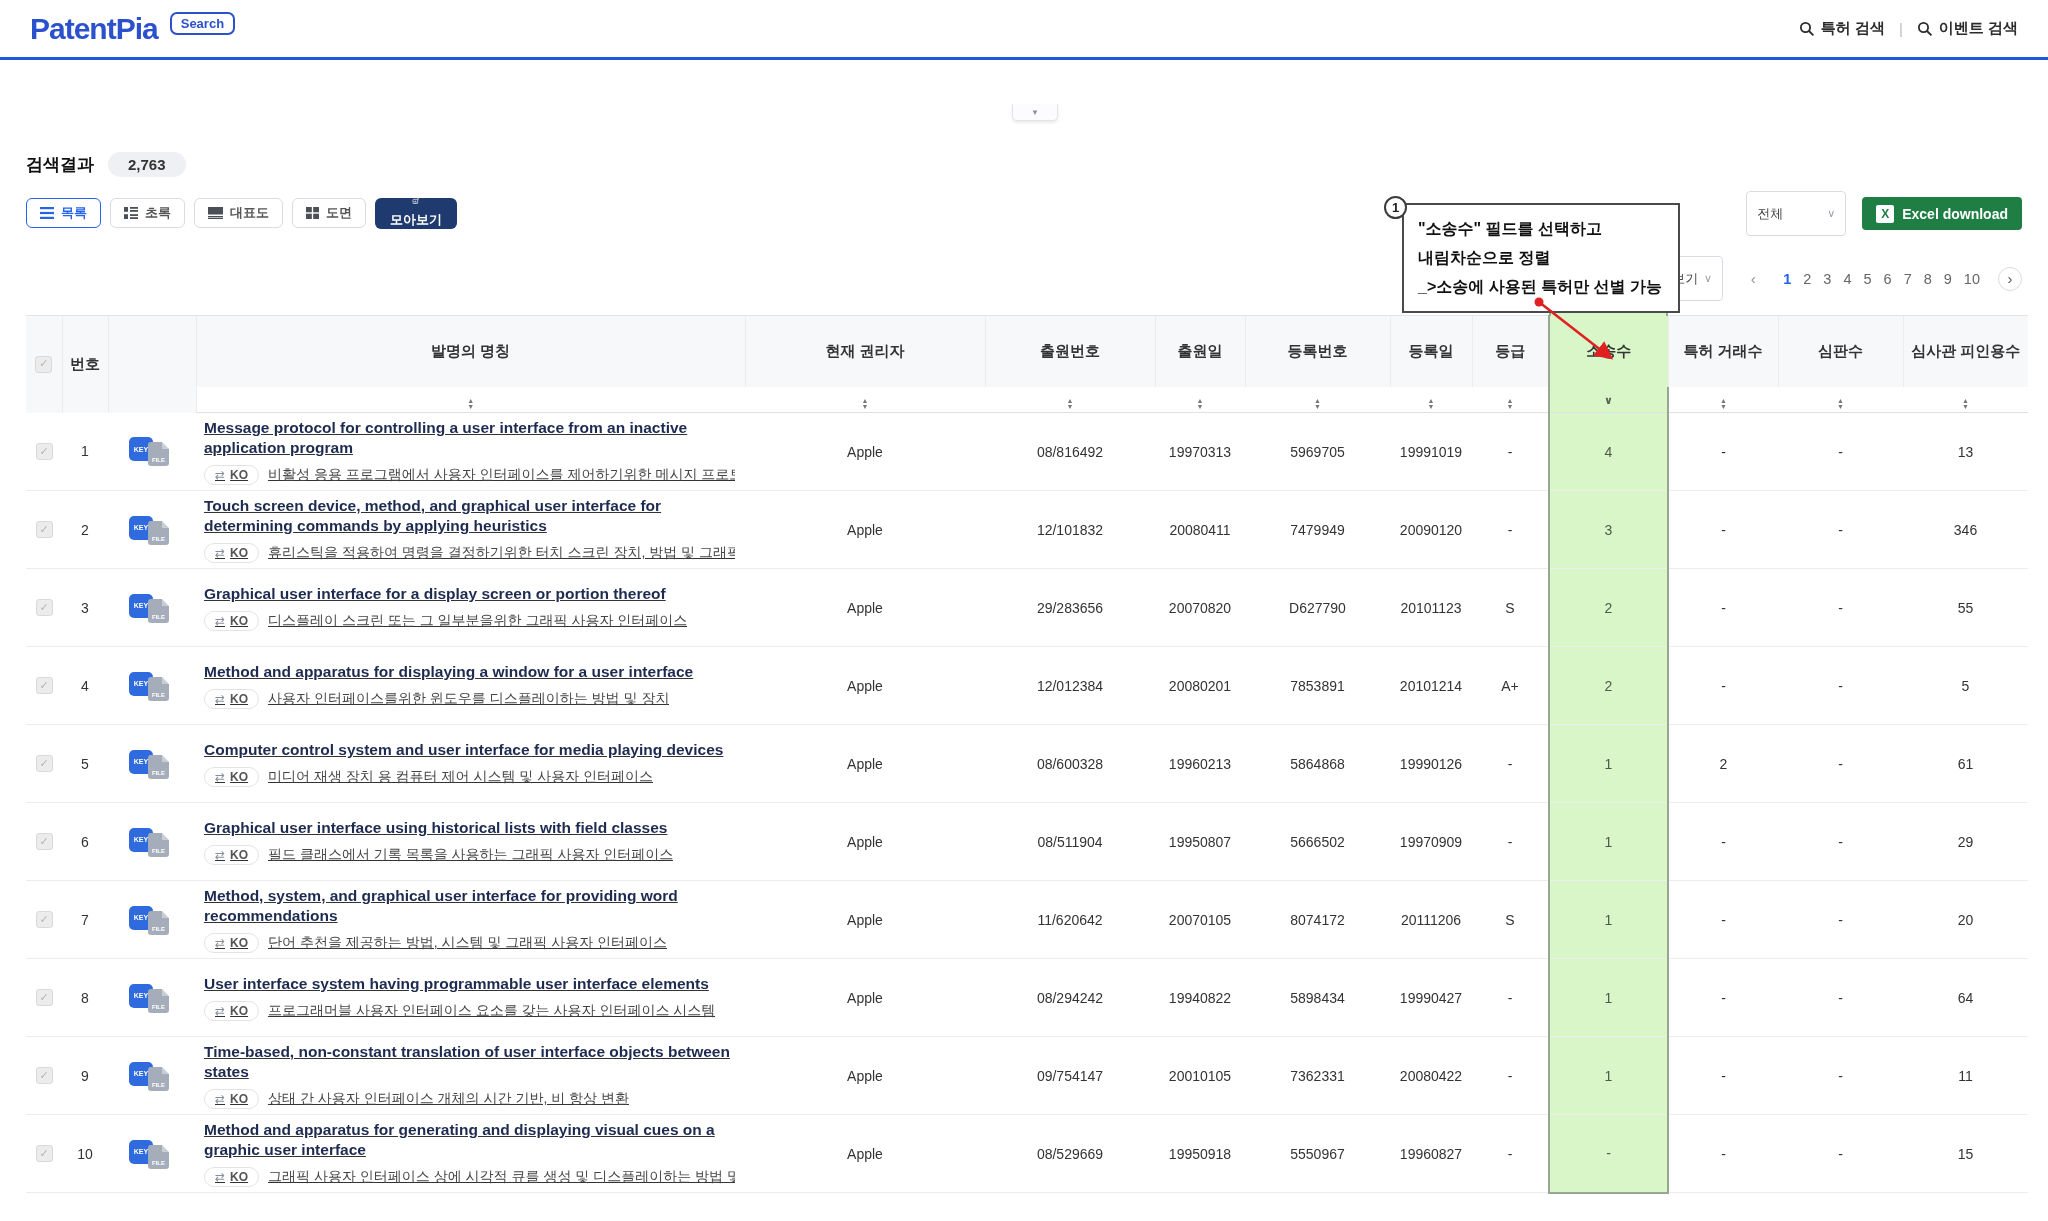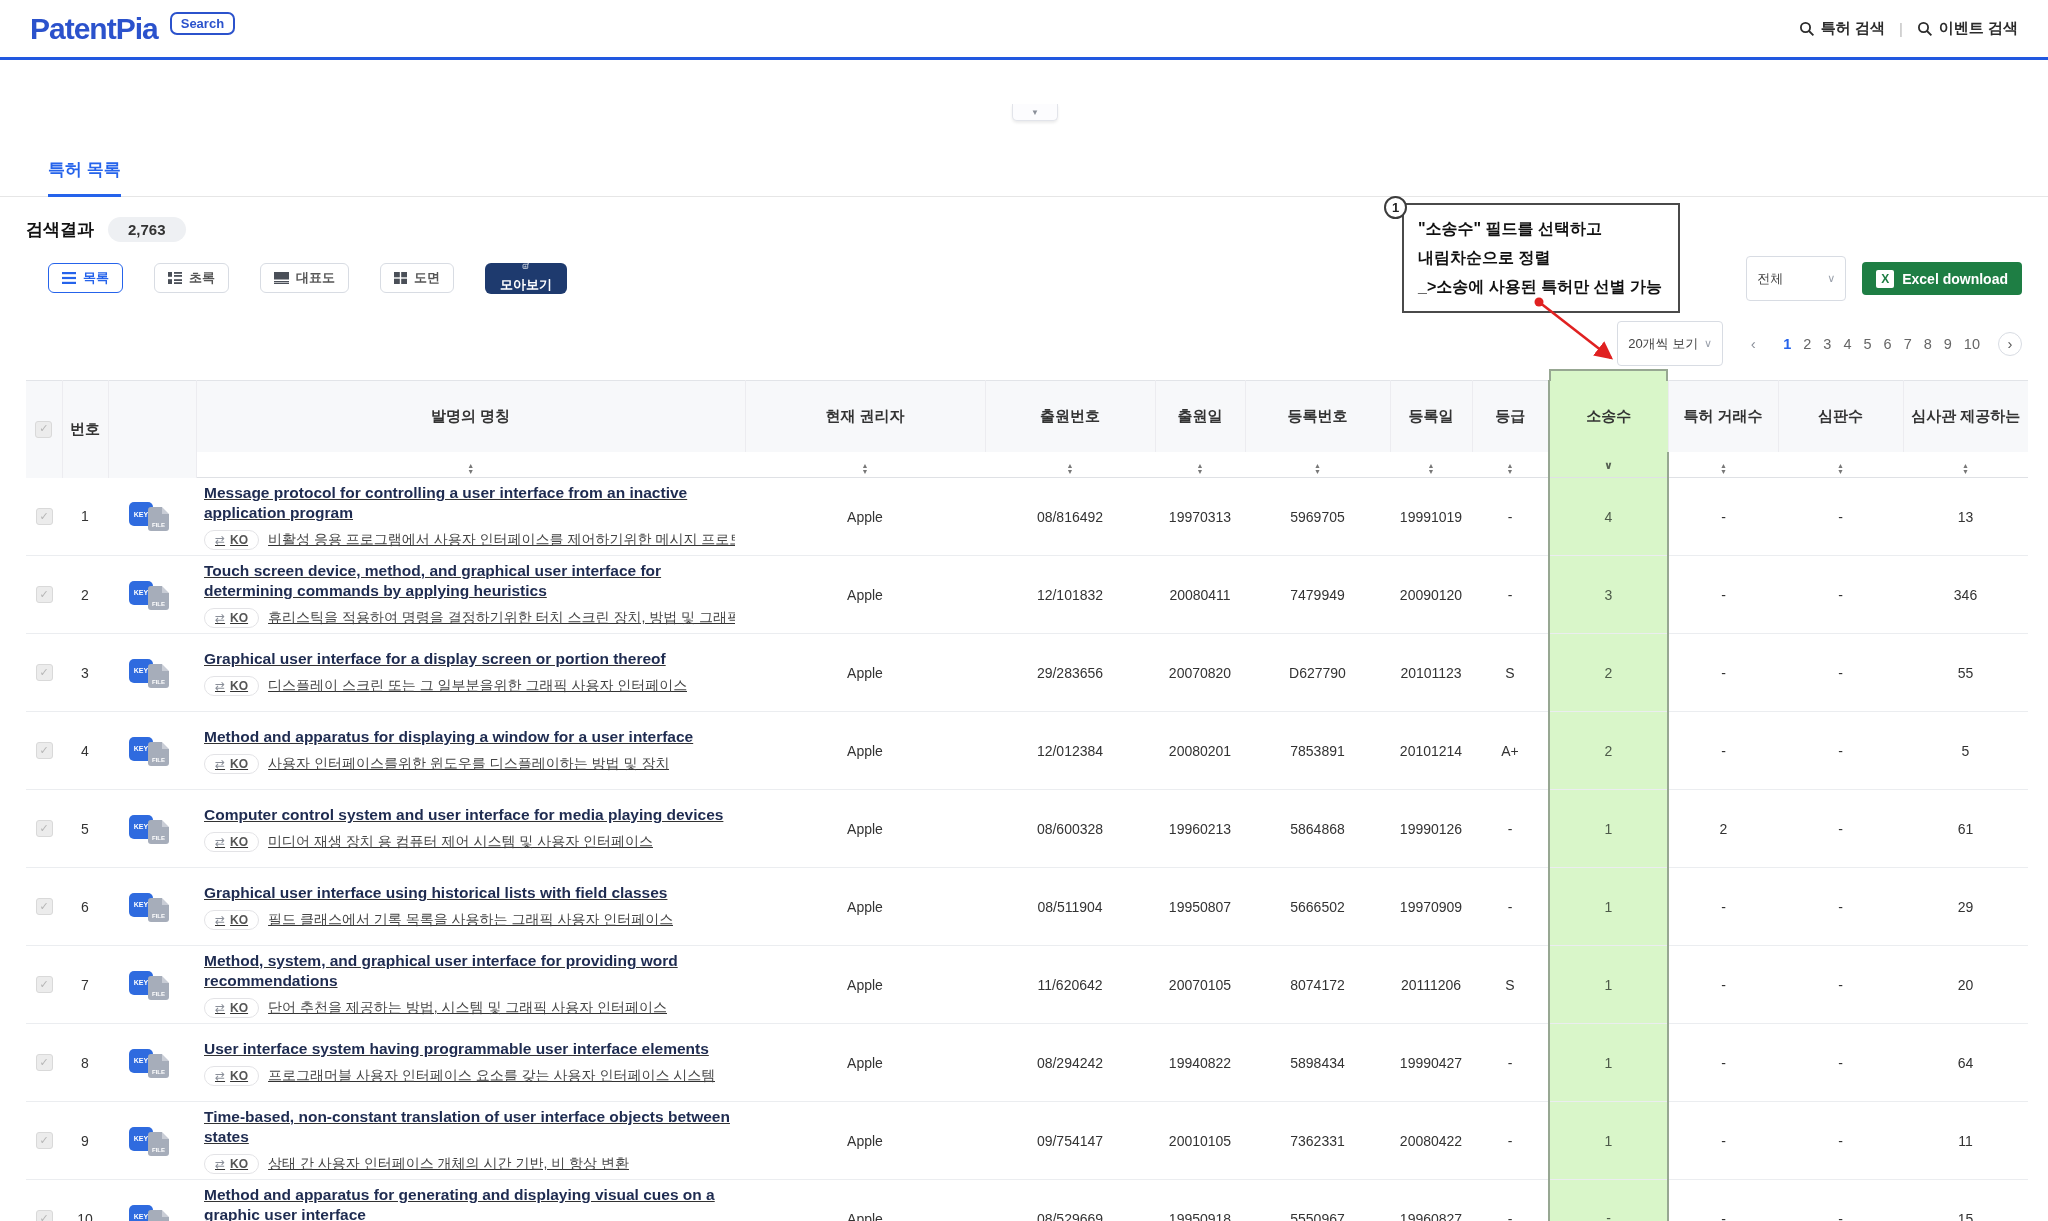--- a/index.html
+++ b/index.html
@@ -39,21 +39,21 @@
 
   
   .results-row { margin:20px 0 0 26px; display:flex; align-items:center; gap:14px; }
   .results-label { font-size:17px; font-weight:700; color:#111; }
   .results-badge { background:#eef0f3; border-radius:15px; padding:4px 20px; font-size:15px; font-weight:700; color:#333; }
 
   
   .toolbar-row { margin:14px 26px 0 26px; display:flex; justify-content:space-between; align-items:center; }
   .btn-group { display:flex; gap:9px; }
   .tbtn { height:30px; display:flex; align-items:center; gap:7px; background:#fff; border:1px solid #d8dce3;
-    border-radius:6px; padding:0 13px; font-size:13px; font-weight:600; color:#555; cursor:pointer;margin-left:22px; }
+    border-radius:6px; padding:0 13px; font-size:13px; font-weight:600; color:#555; cursor:pointer; }
   .tbtn.active { border:1px solid #2563eb; color:#2563eb; }
   .tbtn.navy { background:#1e3a6e; border:none; color:#fff; height:31px; padding:0 15px;flex-direction:column; }
   .right-group { display:flex; gap:16px; align-items:center; }
   .select-box { height:45px; min-width:100px; background:#fff; border:1px solid #d8dce3; border-radius:4px;
     display:flex; align-items:center; justify-content:space-between; padding:0 10px; font-size:13px; color:#444; cursor:pointer; }
   .chev { color:#9aa0ab; font-size:11px; }
   .excel-btn { height:33px; background:#1e7e44; border-radius:4px; display:flex; align-items:center; gap:8px;
     padding:0 14px; color:#fff; font-size:14px; font-weight:700; cursor:pointer; }
   .excel-icon { width:18px; height:18px; background:#fff; border-radius:2px; color:#1e7e44;
     font-size:12px; font-weight:800; display:flex; align-items:center; justify-content:center; }
@@ -139,23 +139,20 @@
       </span>
     </div>
   </div>
 
   <div class="search-area">
     <div class="search-tab">
       <span>▼</span>
     </div>
   </div>
 
-  <div class="tabs-row">
-    <span class="tab-active">특허 목록</span>
-  </div>
 
   <div class="results-row">
     <span class="results-label">검색결과</span>
     <span class="results-badge">2,763</span>
   </div>
 
   <div class="toolbar-row">
     <div class="btn-group">
       <button class="tbtn active">
         <svg width="14" height="12" viewBox="0 0 14 12">
@@ -283,21 +280,21 @@
           <td>발명의 명칭</td>
           <td>현재 권리자</td>
           <td>출원번호</td>
           <td>출원일</td>
           <td>등록번호</td>
           <td>등록일</td>
           <td>등급</td>
           <td class="cell-green">소송수</td>
           <td>특허 거래수</td>
           <td>심판수</td>
-          <td>심사관 제공하는</td>
+          <td>심사관 피인용수</td>
         </tr>
         <tr class="hsort">
           <td><span class="sort-ud">
                 <span>▲</span>
                 <span>▼</span>
               </span></td>
           <td><span class="sort-ud">
                 <span>▲</span>
                 <span>▼</span>
               </span></td>

